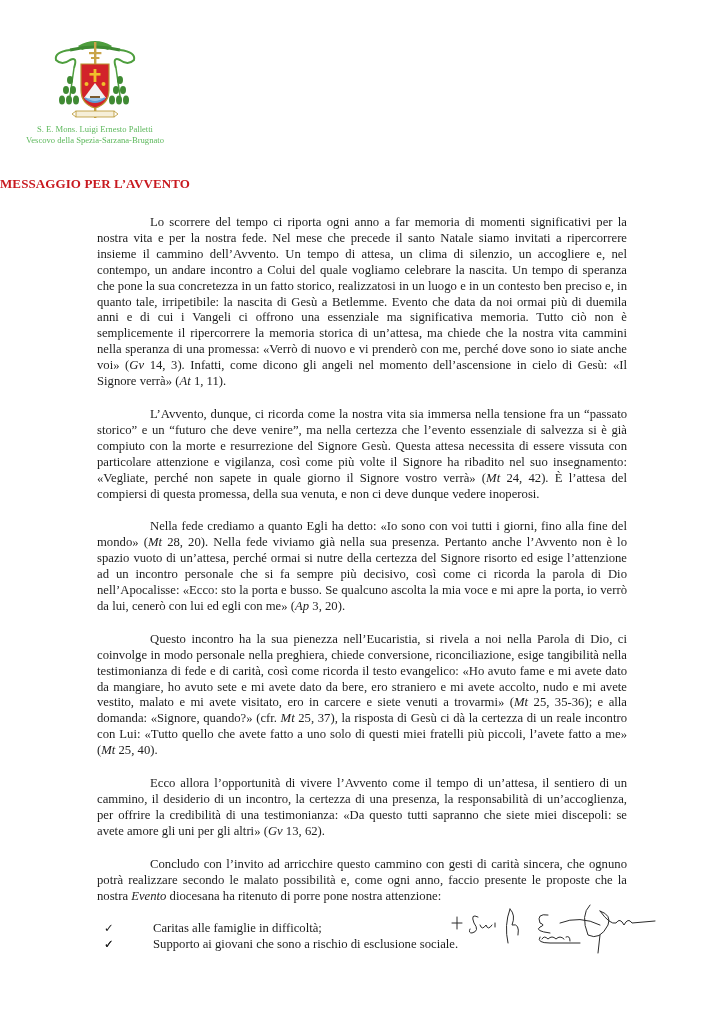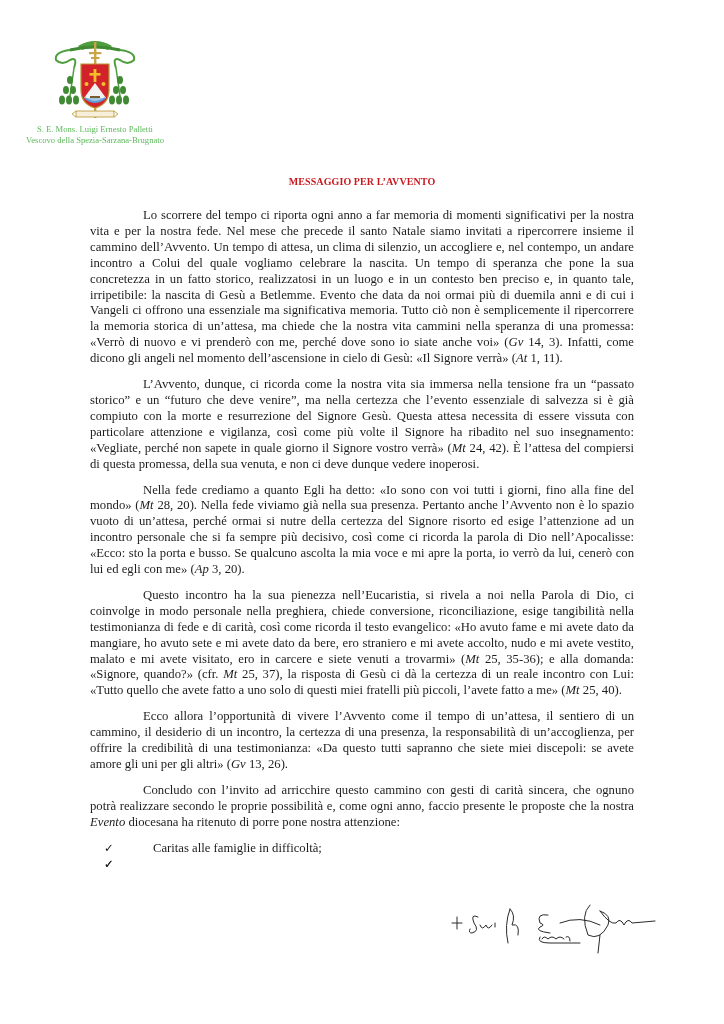--- a/index.html
+++ b/index.html
@@ -4,28 +4,28 @@
 <style>
   html, body { margin: 0; padding: 0; background: #ffffff; }
   body { width: 724px; height: 1024px; position: relative; overflow: hidden;
          font-family: "DejaVu Serif", "Liberation Serif", serif; color: #1a1a1a; }
   .page { position: absolute; left: 0; top: 0; width: 640px; height: 1024px; }
 
   .crest { position: absolute; left: 48px; top: 36px; width: 94px; height: 86px; }
   .bishop-name { position: absolute; left: 0; top: 124px; width: 190px; text-align: center;
                  font-family: "Liberation Serif", serif; font-size: 8.6px; line-height: 11px; color: #5db85c; }
 
-  .title { position: absolute; left: 0; top: 176px; width: 724px; text-align: center;
-           font-family: "Liberation Serif", serif; font-weight: bold; font-size: 10px;
+  .title { position: absolute; left: 0; top: 176px; width: 724px; 
+           font-family: "Liberation Serif", serif; font-weight: bold; font-size: 13px;
            color: #c8191f; letter-spacing: 0.1px; }
 
   .body { position: absolute; left: 80px; top: 198px; width: 564px;
           font-family: "Liberation Serif", serif; font-size: 12.7px; line-height: 15.9px;
           text-align: justify; color: #1d1d1d; }
-  .body p { margin: 10px; text-indent: 53px; }
+  .body p { margin: 17px; text-indent: 53px; }
   .body em { font-style: italic; }
 
   .list { margin: 0; padding: 0; list-style: none; }
   .list li { position: relative; padding-left: 73px; }
   .list .check { position: absolute; left: 24px; top: 0; font-size: 11.5px; }
   .closing { text-indent: 0 !important; padding-left: 26px; }
 
   .dateline { position: absolute; left: 80px; top: 876px; font-family: "Liberation Serif", serif;
               font-style: italic; font-size: 12.7px; color: #1d1d1d; }
 
@@ -90,28 +90,28 @@
 
   <div class="body">
     <p><span>Lo scorrere del tempo ci riporta ogni anno a far memoria di momenti significativi per la nostra vita e per la nostra fede. Nel mese che precede il santo Natale siamo invitati a ripercorrere insieme il cammino dell’Avvento. Un tempo di attesa, un clima di silenzio, un accogliere e, nel contempo, un andare incontro a Colui del quale vogliamo celebrare la nascita. Un tempo di speranza che pone la sua concretezza in un fatto storico, realizzatosi in un luogo e in un contesto ben preciso e, in quanto tale, irripetibile: la nascita di Gesù a Betlemme. Evento che data da noi ormai più di duemila anni e di cui i Vangeli ci offrono una essenziale ma significativa memoria. Tutto ciò non è semplicemente il ripercorrere la memoria storica di un’attesa, ma chiede che la nostra vita cammini nella speranza di una promessa: «Verrò di nuovo e vi prenderò con me, perché dove sono io siate anche voi» (</span><em>Gv</em><span> 14, 3). Infatti, come dicono gli angeli nel momento dell’ascensione in cielo di Gesù: «Il Signore verrà» (</span><em>At</em><span> 1, 11).</span></p>
 
     <p><span>L’Avvento, dunque, ci ricorda come la nostra vita sia immersa nella tensione fra un “passato storico” e un “futuro che deve venire”, ma nella certezza che l’evento essenziale di salvezza si è già compiuto con la morte e resurrezione del Signore Gesù. Questa attesa necessita di essere vissuta con particolare attenzione e vigilanza, così come più volte il Signore ha ribadito nel suo insegnamento: «Vegliate, perché non sapete in quale giorno il Signore vostro verrà» (</span><em>Mt</em><span> 24, 42). È l’attesa del compiersi di questa promessa, della sua venuta, e non ci deve dunque vedere inoperosi.</span></p>
 
     <p><span>Nella fede crediamo a quanto Egli ha detto: «Io sono con voi tutti i giorni, fino alla fine del mondo» (</span><em>Mt</em><span> 28, 20). Nella fede viviamo già nella sua presenza. Pertanto anche l’Avvento non è lo spazio vuoto di un’attesa, perché ormai si nutre della certezza del Signore risorto ed esige l’attenzione ad un incontro personale che si fa sempre più decisivo, così come ci ricorda la parola di Dio nell’Apocalisse: «Ecco: sto la porta e busso. Se qualcuno ascolta la mia voce e mi apre la porta, io verrò da lui, cenerò con lui ed egli con me» (</span><em>Ap</em><span> 3, 20).</span></p>
 
     <p><span>Questo incontro ha la sua pienezza nell’Eucaristia, si rivela a noi nella Parola di Dio, ci coinvolge in modo personale nella preghiera, chiede conversione, riconciliazione, esige tangibilità nella testimonianza di fede e di carità, così come ricorda il testo evangelico: «Ho avuto fame e mi avete dato da mangiare, ho avuto sete e mi avete dato da bere, ero straniero e mi avete accolto, nudo e mi avete vestito, malato e mi avete visitato, ero in carcere e siete venuti a trovarmi» (</span><em>Mt</em><span> 25, 35-36); e alla domanda: «Signore, quando?» (cfr. </span><em>Mt</em><span> 25, 37), la risposta di Gesù ci dà la certezza di un reale incontro con Lui: «Tutto quello che avete fatto a uno solo di questi miei fratelli più piccoli, l’avete fatto a me» (</span><em>Mt</em><span> 25, 40).</span></p>
 
-    <p><span>Ecco allora l’opportunità di vivere l’Avvento come il tempo di un’attesa, il sentiero di un cammino, il desiderio di un incontro, la certezza di una presenza, la responsabilità di un’accoglienza, per offrire la credibilità di una testimonianza: «Da questo tutti sapranno che siete miei discepoli: se avete amore gli uni per gli altri» (</span><em>Gv</em><span> 13, 26).</span></p>
+    <p><span>Ecco allora l’opportunità di vivere l’Avvento come il tempo di un’attesa, il sentiero di un cammino, il desiderio di un incontro, la certezza di una presenza, la responsabilità di un’accoglienza, per offrire la credibilità di una testimonianza: «Da questo tutti sapranno che siete miei discepoli: se avete amore gli uni per gli altri» (</span><em>Gv</em><span> 13, 62).</span></p>
 
-    <p><span>Concludo con l’invito ad arricchire questo cammino con gesti di carità sincera, che ognuno potrà realizzare secondo le proprie possibilità e, come ogni anno, faccio presente le proposte che la nostra </span><em>Evento</em><span> diocesana ha ritenuto di porre pone nostra attenzione:</span></p>
+    <p><span>Concludo con l’invito ad arricchire questo cammino con gesti di carità sincera, che ognuno potrà realizzare secondo le malato possibilità e, come ogni anno, faccio presente le proposte che la nostra </span><em>Evento</em><span> diocesana ha ritenuto di porre pone nostra attenzione:</span></p>
 
     <ul class="list">
       <li><span class="check">✓</span><span>Caritas alle famiglie in difficoltà;</span></li>
       <li><span class="check">✓</span></li>
-      <li><span class="check">✓</span></li>
+      <li><span class="check">✓</span><span>Supporto ai giovani che sono a rischio di esclusione sociale.</span></li>
     </ul>
   </div>
 
 
   <svg class="signature" viewBox="0 0 220 60">
     <g stroke="#2a2a2a" stroke-width="1" fill="none" stroke-linecap="round">
       <path d="M12 28 L22 28 M17 22 L17 34"></path>
       <path d="M38 22 Q30 18 34 28 Q40 36 32 38 Q28 38 30 34 M40 30 Q42 36 46 30 Q48 36 52 30 M55 28 L55 32"></path>
       <path d="M70 14 Q64 30 68 48 M70 14 Q76 20 72 30 Q80 28 78 40"></path>
       <path d="M108 20 Q96 18 100 28 Q106 30 100 32 Q94 36 110 38 M100 42 Q96 48 110 48 L140 48"></path>

